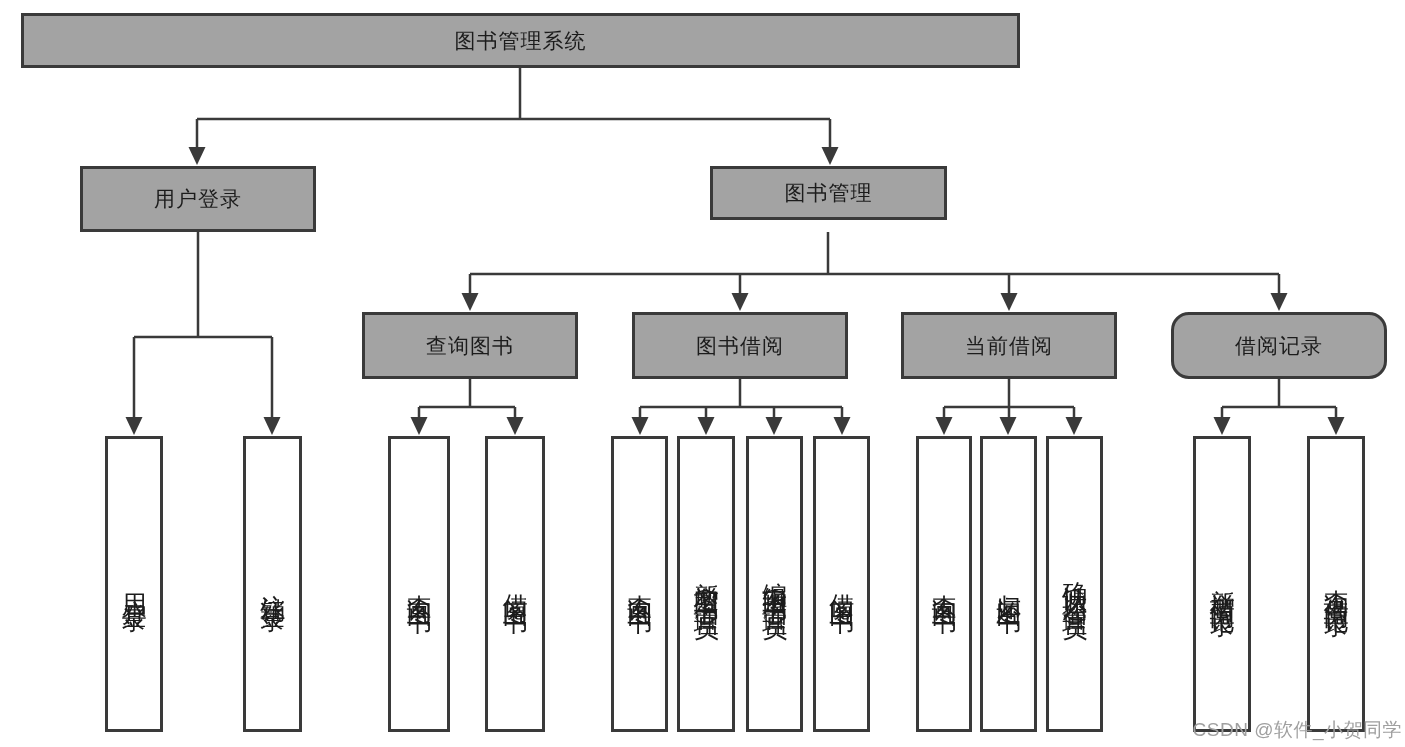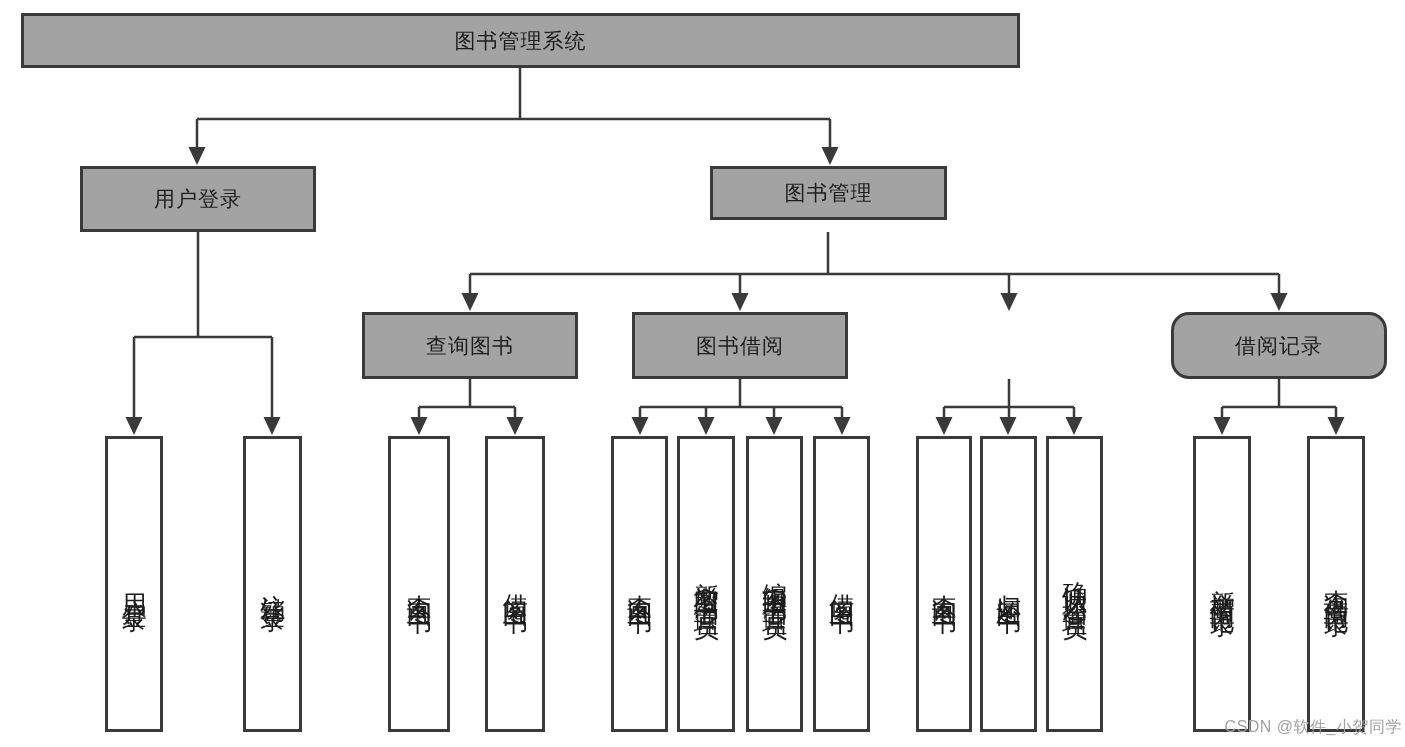--- a/index.html
+++ b/index.html
@@ -49,21 +49,21 @@
     font-size: 25px;
     letter-spacing: 5px;
     line-height: 1.1;
     color: #1c1c1c;
     z-index: 1;
   }
   .watermark {
     position: absolute;
     right: 3px;
     top: 717px;
-    font-size: 16px;
+    font-size: 19px;
     letter-spacing: 0.5px;
     color: #a0a0a0;
     z-index: 5;
     white-space: nowrap;
   }
 </style>
 </head>
 <body>
 
 <div class="canvas">
@@ -102,20 +102,21 @@
     </g>
   </svg>
 
   <div class="hbox root" style="left:21px; top:13px; width:999px; height:55px;">图书管理系统</div>
 
   <div class="hbox" style="left:80px; top:166px; width:236px; height:66px;">用户登录</div>
   <div class="hbox" style="left:710px; top:166px; width:237px; height:54px;">图书管理</div>
 
   <div class="hbox" style="left:362px; top:312px; width:216px; height:67px;">查询图书</div>
   <div class="hbox" style="left:632px; top:312px; width:216px; height:67px;">图书借阅</div>
+  <div class="hbox" style="left:901px; top:312px; width:216px; height:67px;">当前借阅</div>
   <div class="hbox" style="left:1171px; top:312px; width:216px; height:67px;border-radius:18px;">借阅记录</div>
 
   <div class="leaf" style="left:105px; width:58px;">用户登录</div>
   <div class="leaf" style="left:243px; width:59px;">注销登录</div>
 
   <div class="leaf" style="left:388px; width:62px;">查询图书</div>
   <div class="leaf" style="left:485px; width:60px;">借阅图书</div>
 
   <div class="leaf" style="left:611px; width:57px;">查询图书</div>
   <div class="leaf" style="left:677px; width:58px;">新增图书（管理员）</div>

